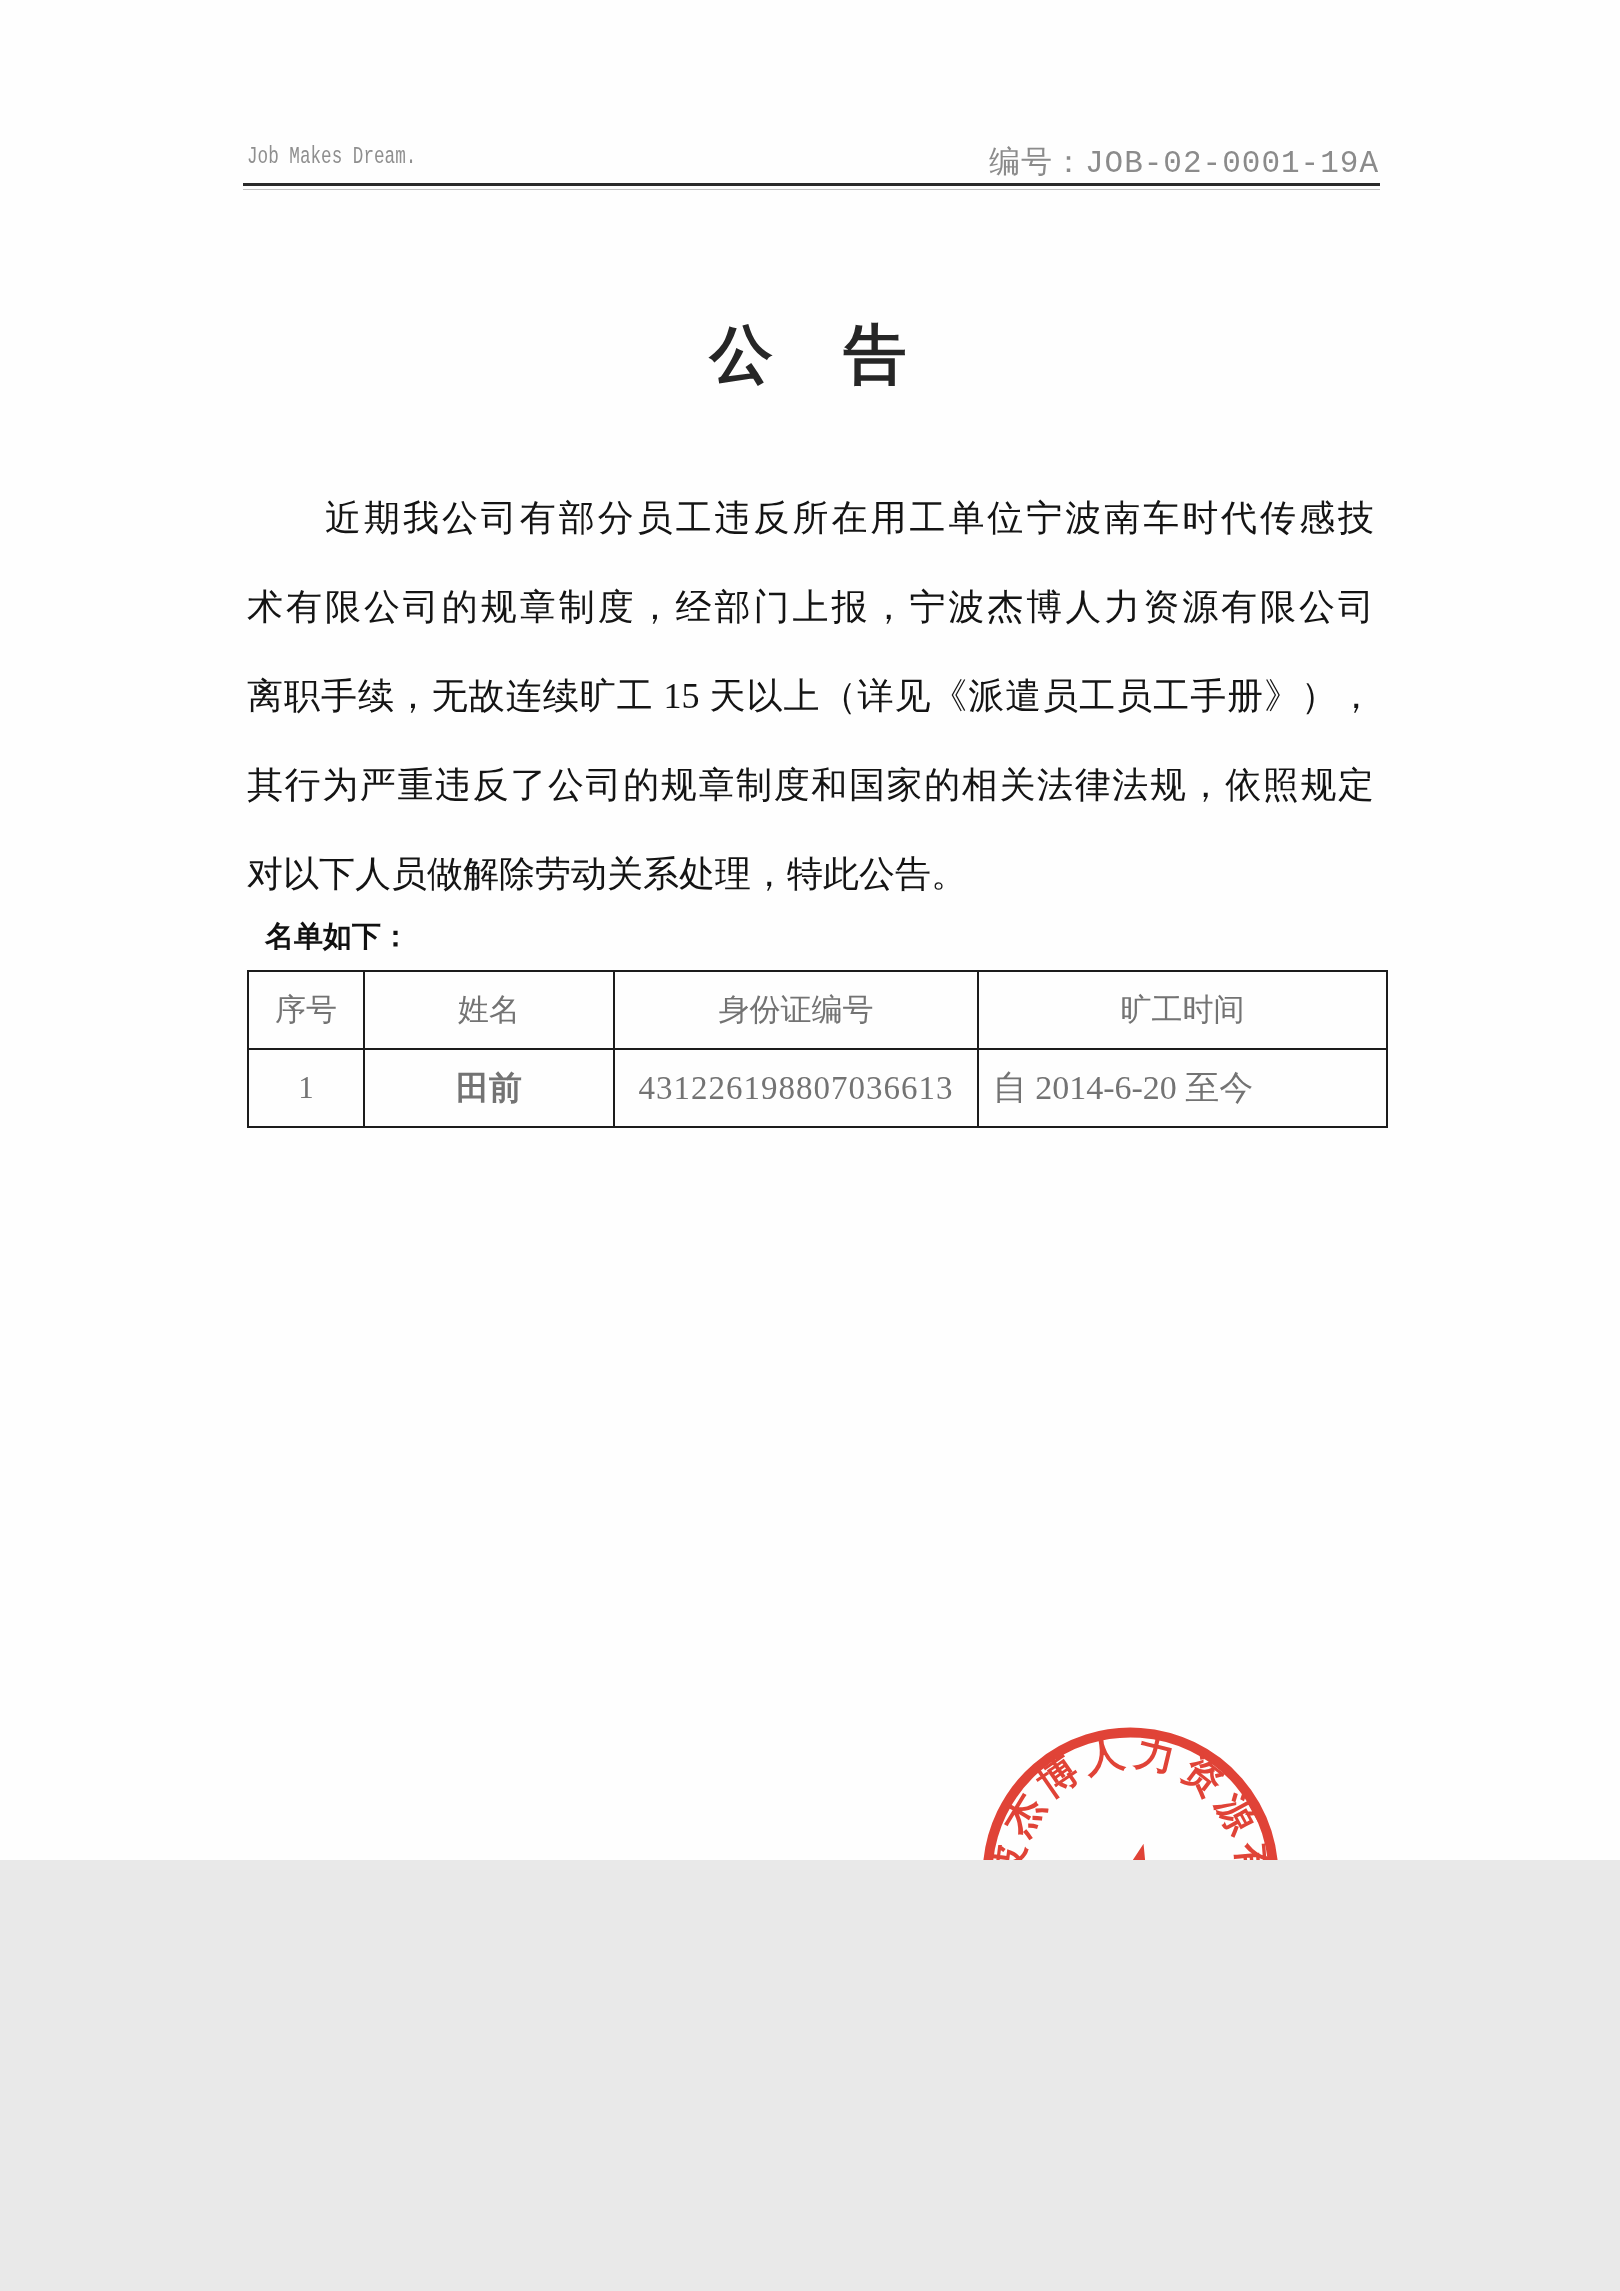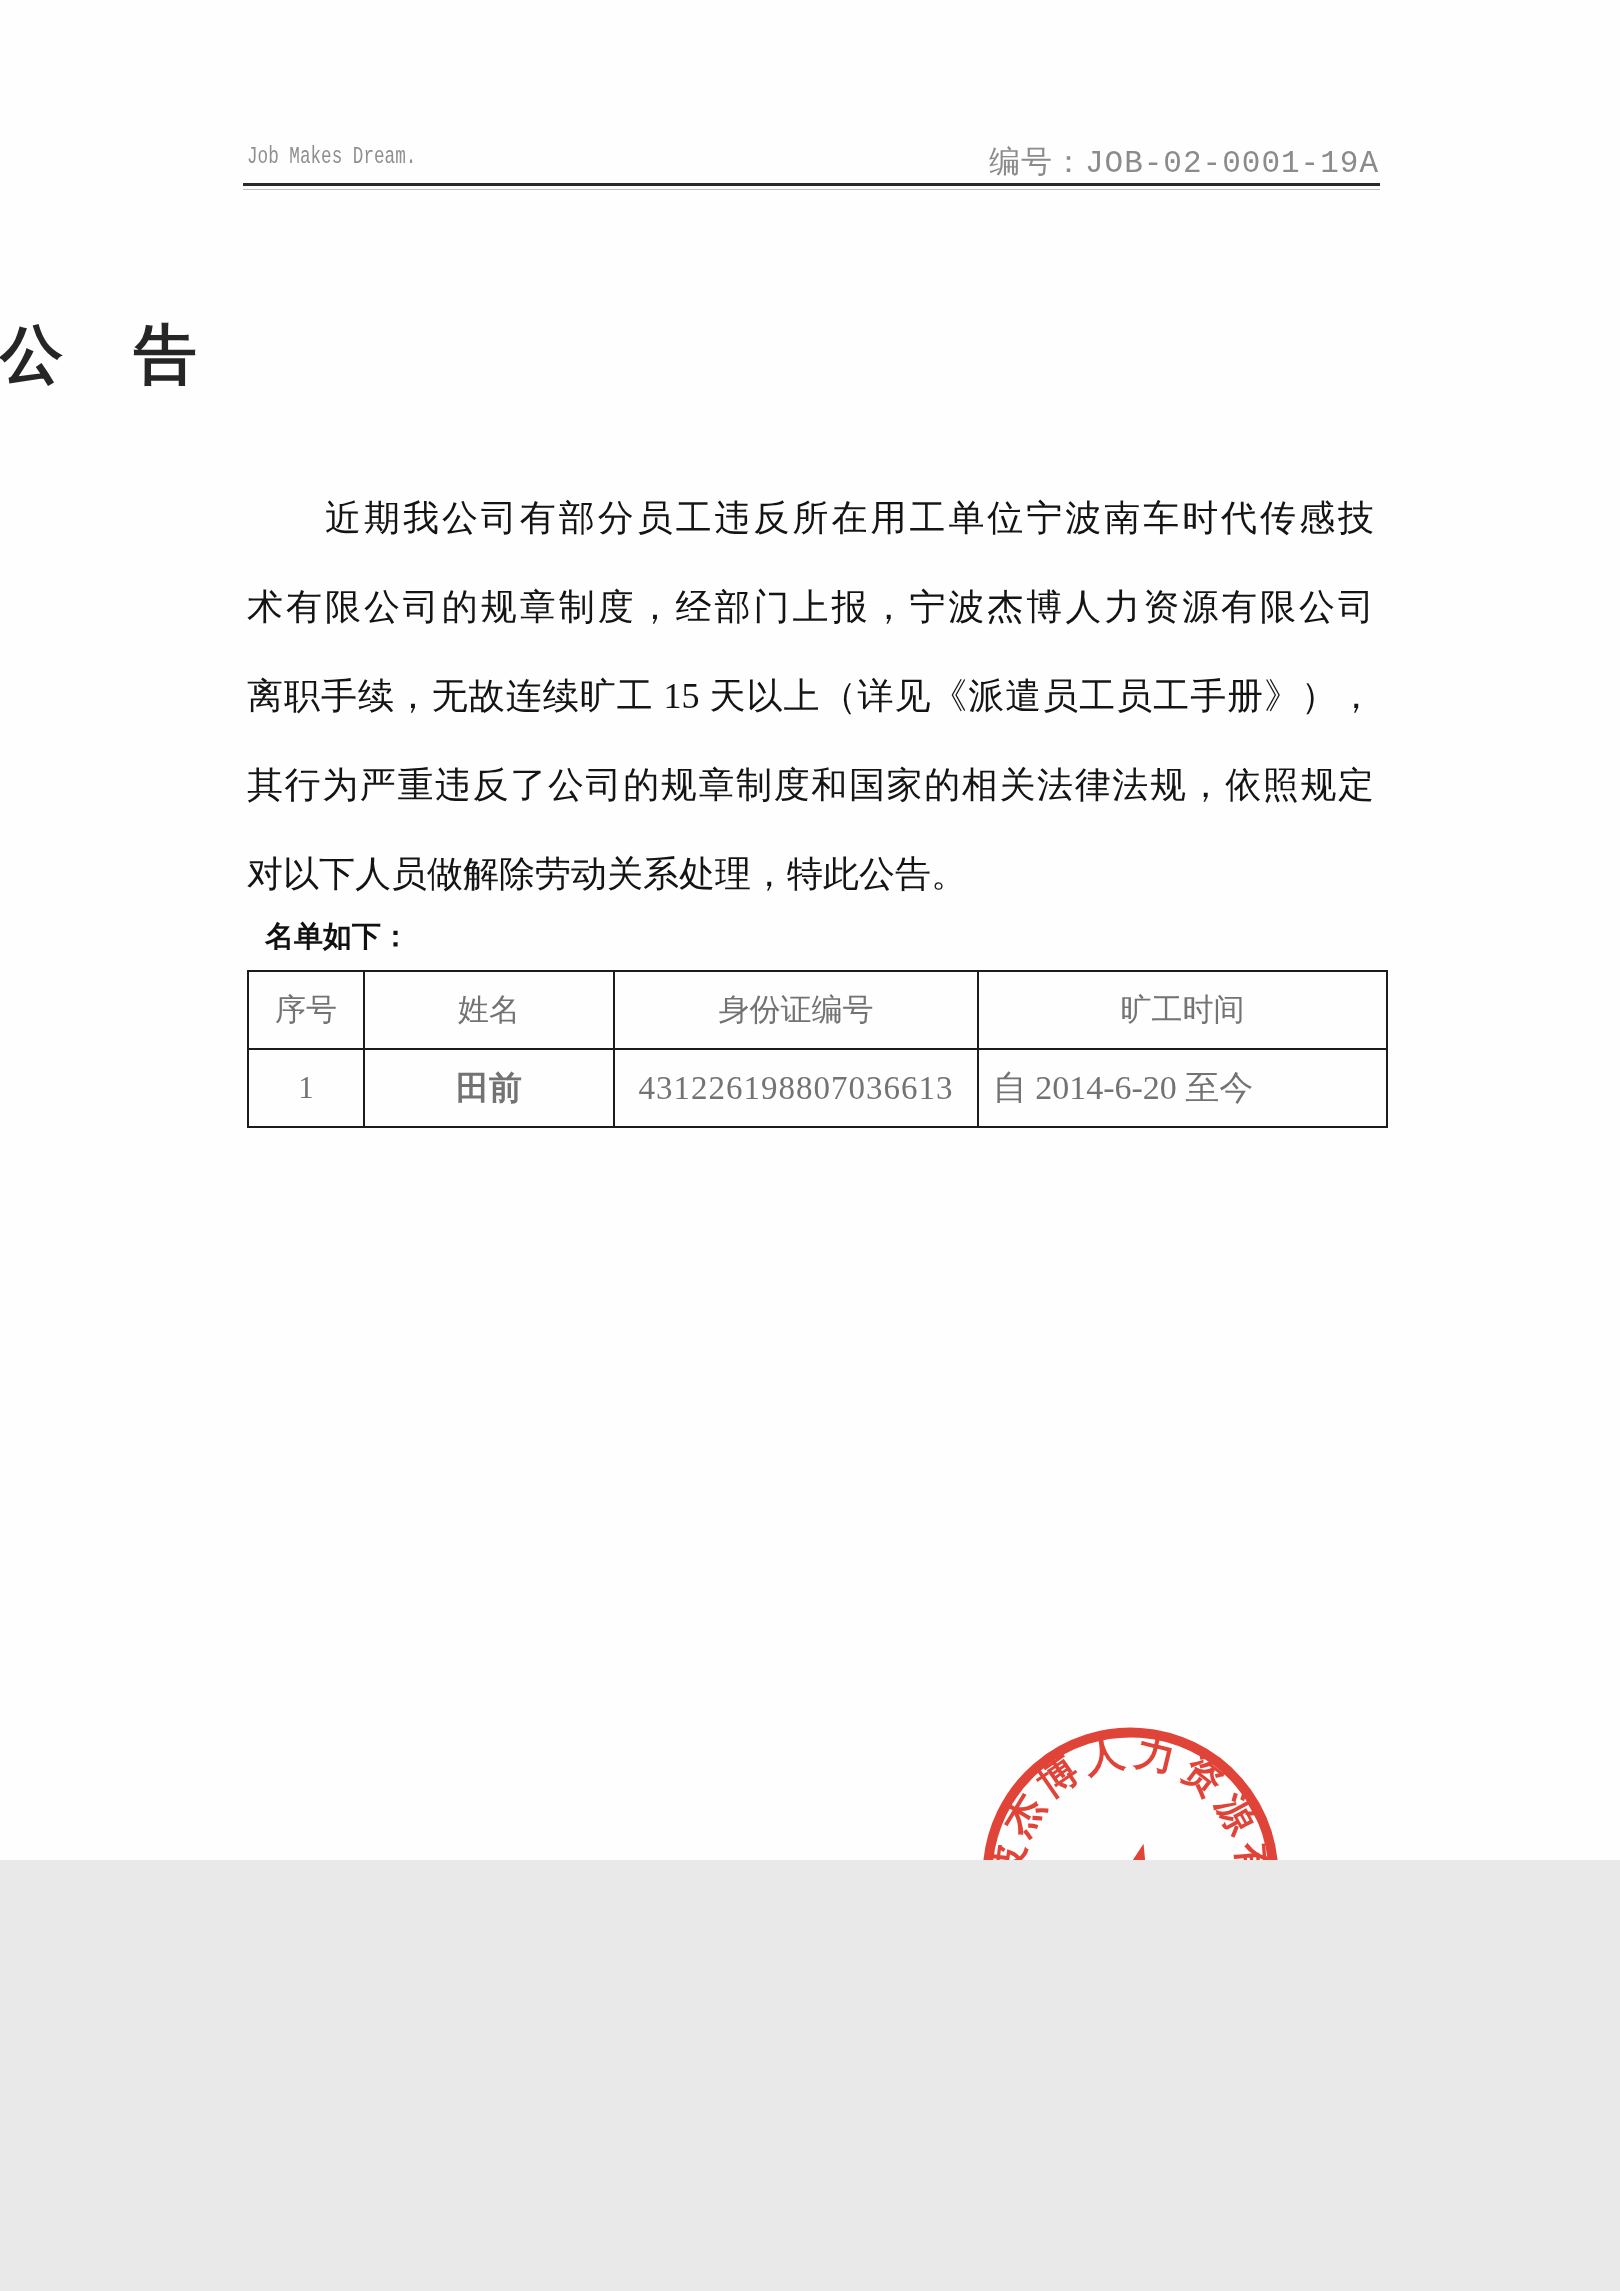--- a/index.html
+++ b/index.html
@@ -25,21 +25,21 @@
     font-size:31px;color:#8b8b8b;letter-spacing:1px;
     white-space:nowrap;
   }
   .hdr-rule{
     position:absolute;left:243px;top:183px;width:1137px;height:2.9px;
     border-top:3.9px solid #2a2a2a;border-bottom:1px solid #c2c2c2;
   }
   
   .doc-title{
     position:absolute;left:0;top:312px;width:1620px;
-    text-align:left;font-size:63px;font-weight:bold;color:#262626;
+    text-align:center;font-size:63px;font-weight:bold;color:#262626;
     letter-spacing:3.9px;
   }
   
   .body-par{
     position:absolute;left:247px;top:474px;width:1127px;
     font-size:36px;color:#141414;
   }
   .body-line{
     height:89px;line-height:89px;white-space:nowrap;
     text-align:justify;text-align-last:justify;text-justify:inter-character;

